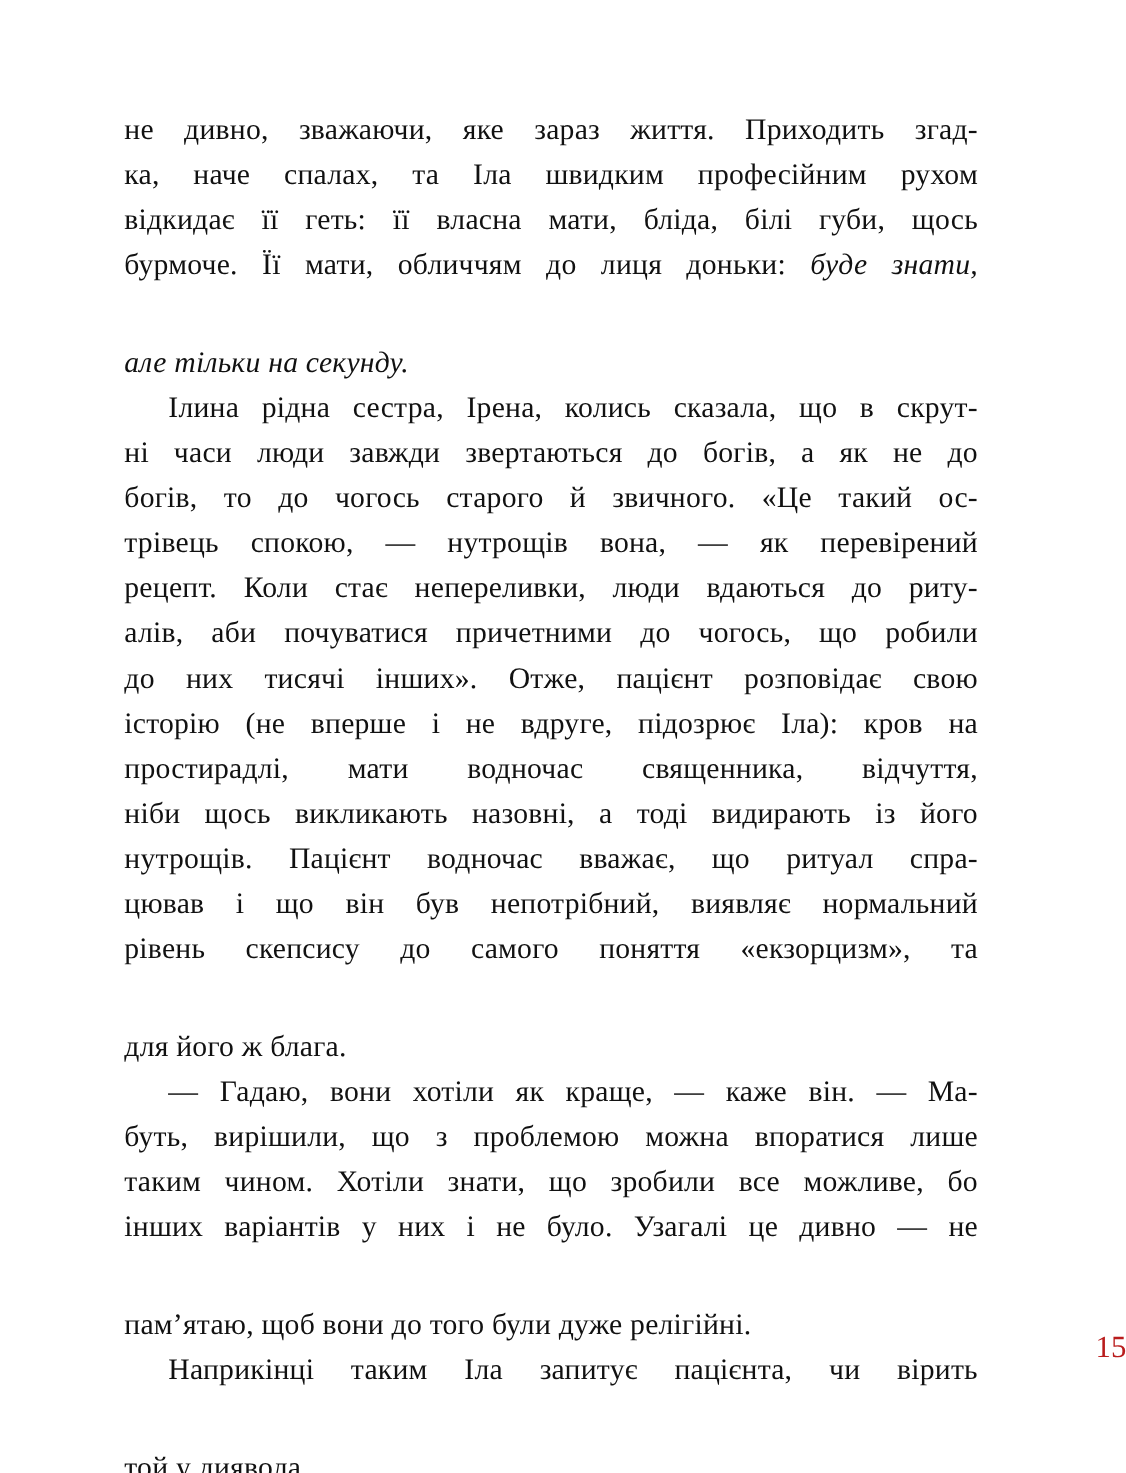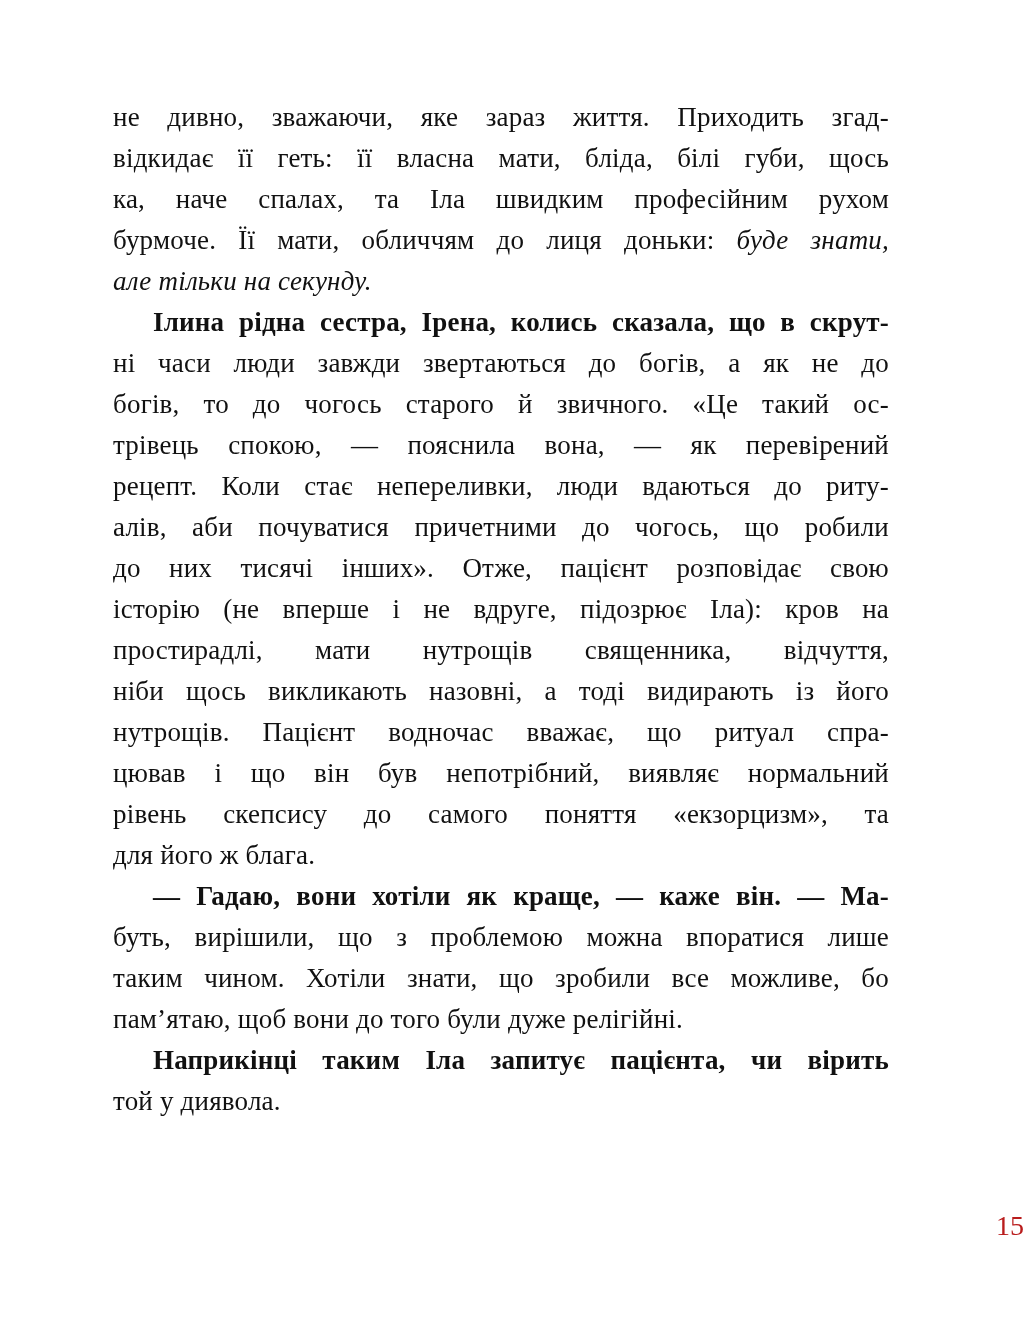--- a/index.html
+++ b/index.html
@@ -38,24 +38,24 @@
     line-height: 41px;
     height: 41px;
     text-align: justify;
     text-align-last: justify;
     letter-spacing: 0.2px;
     white-space: normal;
   }
   .line.end {
     text-align: left;
     text-align-last: left;
+    margin-top: 48px;
   }
   .line.indent {
     text-indent: 40px;
-    font-weight: bold;
   }
   .italic {
     font-style: italic;
   }
   .page-number {
     position: absolute;
     left: 0;
     top: 1210px;
     width: 1024px;
     text-align: right;
@@ -64,47 +64,48 @@
   }
 </style>
 </head>
 <body>
 
 <div class="book-page">
   <div class="text-block">
 
     <div class="paragraph">
       <div class="line">не дивно, зважаючи, яке зараз життя. Приходить згад-</div>
+      <div class="line">ка, наче спалах, та Іла швидким професійним рухом</div>
       <div class="line">відкидає її геть: її власна мати, бліда, білі губи, щось</div>
-      <div class="line">ка, наче спалах, та Іла швидким професійним рухом</div>
       <div class="line"><span>бурмоче. Її мати, обличчям до лиця доньки: </span><span class="italic">буде знати,</span></div>
       <div class="line end italic">але тільки на секунду.</div>
     </div>
 
     <div class="paragraph">
       <div class="line indent">Ілина рідна сестра, Ірена, колись сказала, що в скрут-</div>
       <div class="line">ні часи люди завжди звертаються до богів, а як не до</div>
       <div class="line">богів, то до чогось старого й звичного. «Це такий ос-</div>
-      <div class="line">трівець спокою, — пояснила вона, — як перевірений</div>
+      <div class="line">трівець спокою, — нутрощів вона, — як перевірений</div>
       <div class="line">рецепт. Коли стає непереливки, люди вдаються до риту-</div>
       <div class="line">алів, аби почуватися причетними до чогось, що робили</div>
       <div class="line">до них тисячі інших». Отже, пацієнт розповідає свою</div>
       <div class="line">історію (не вперше і не вдруге, підозрює Іла): кров на</div>
-      <div class="line">простирадлі, мати нутрощів священника, відчуття,</div>
+      <div class="line">простирадлі, мати водночас священника, відчуття,</div>
       <div class="line">ніби щось викликають назовні, а тоді видирають із його</div>
       <div class="line">нутрощів. Пацієнт водночас вважає, що ритуал спра-</div>
       <div class="line">цював і що він був непотрібний, виявляє нормальний</div>
       <div class="line">рівень скепсису до самого поняття «екзорцизм», та</div>
       <div class="line end">для його ж блага.</div>
     </div>
 
     <div class="paragraph">
       <div class="line indent">— Гадаю, вони хотіли як краще, — каже він. — Ма-</div>
       <div class="line">буть, вирішили, що з проблемою можна впоратися лише</div>
       <div class="line">таким чином. Хотіли знати, що зробили все можливе, бо</div>
+      <div class="line">інших варіантів у них і не було. Узагалі це дивно — не</div>
       <div class="line end">пам’ятаю, щоб вони до того були дуже релігійні.</div>
     </div>
 
     <div class="paragraph">
       <div class="line indent">Наприкінці таким Іла запитує пацієнта, чи вірить</div>
       <div class="line end">той у диявола.</div>
     </div>
 
   </div>
 

